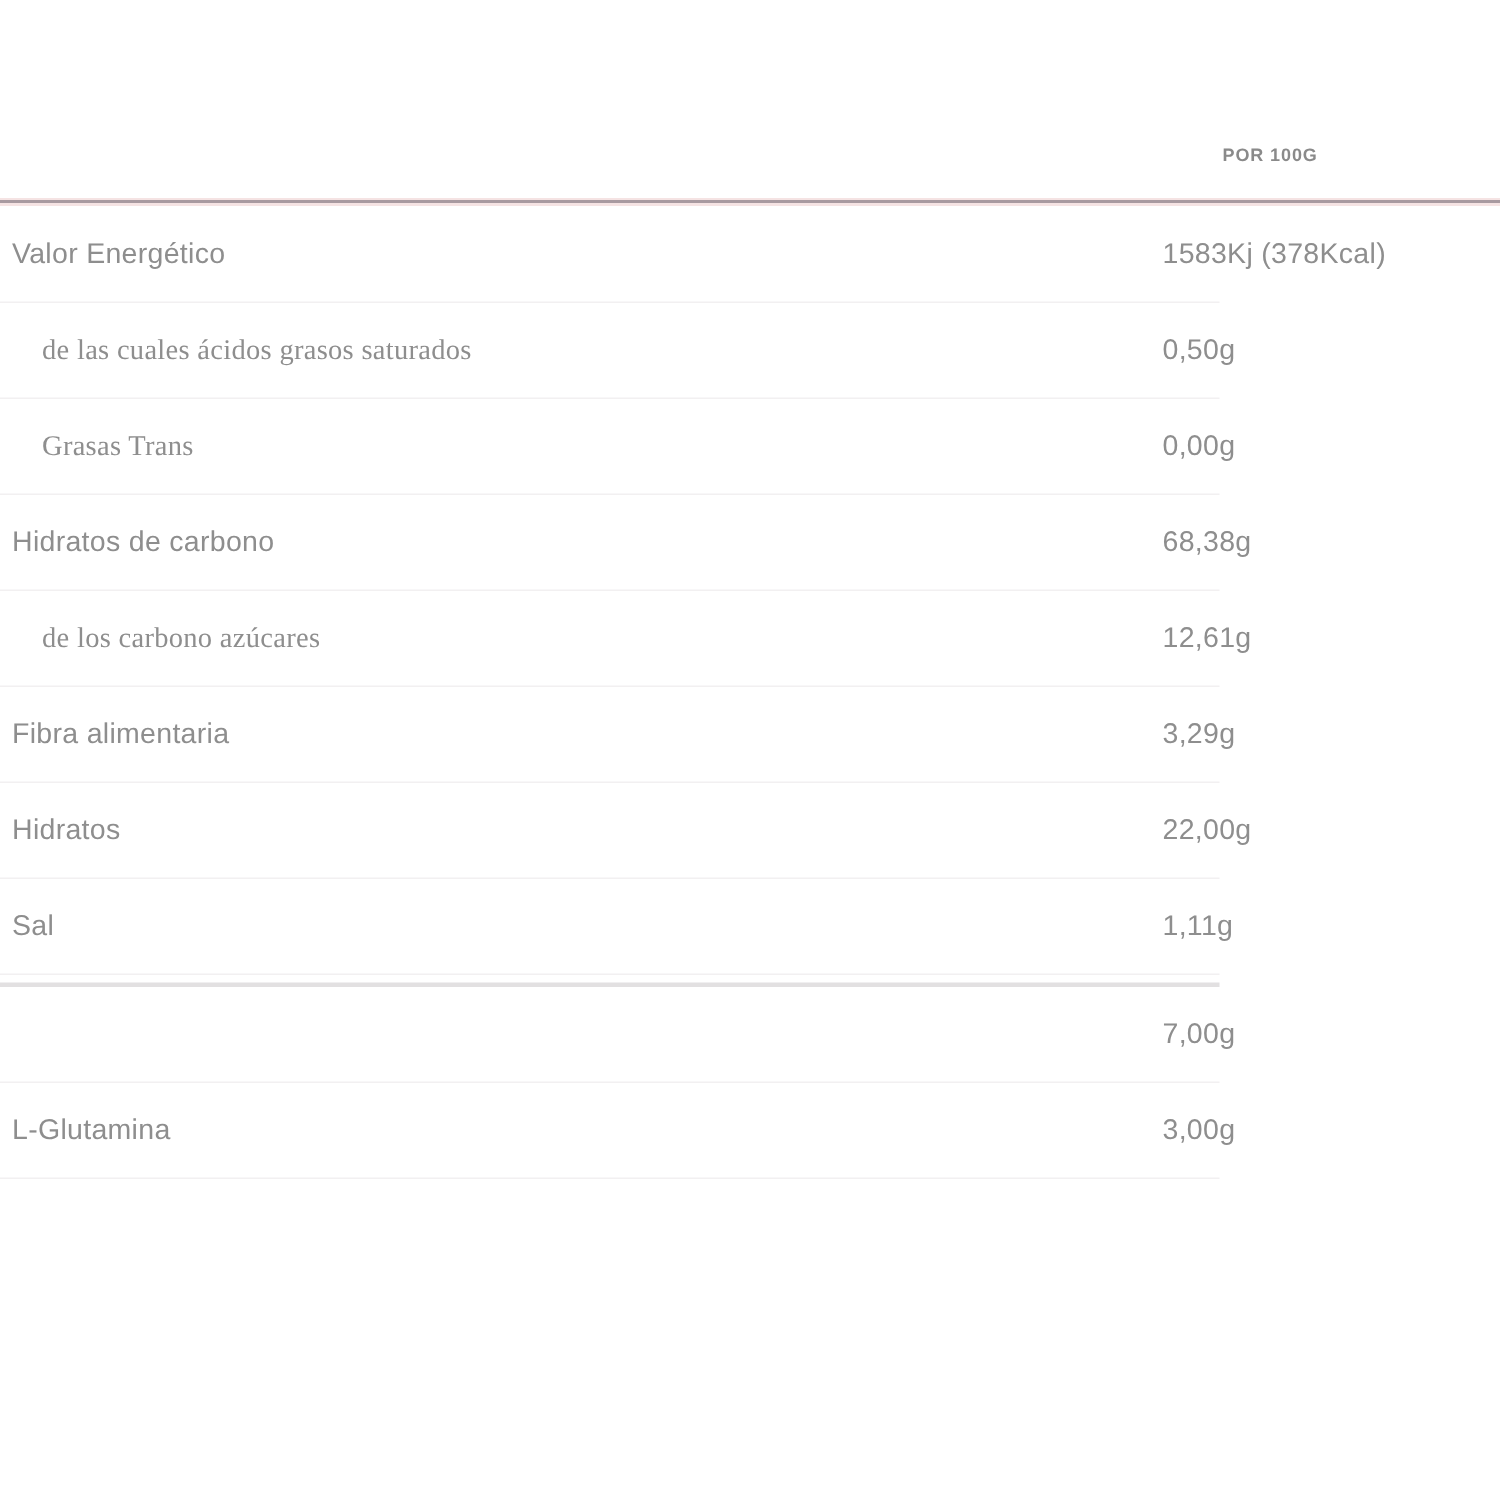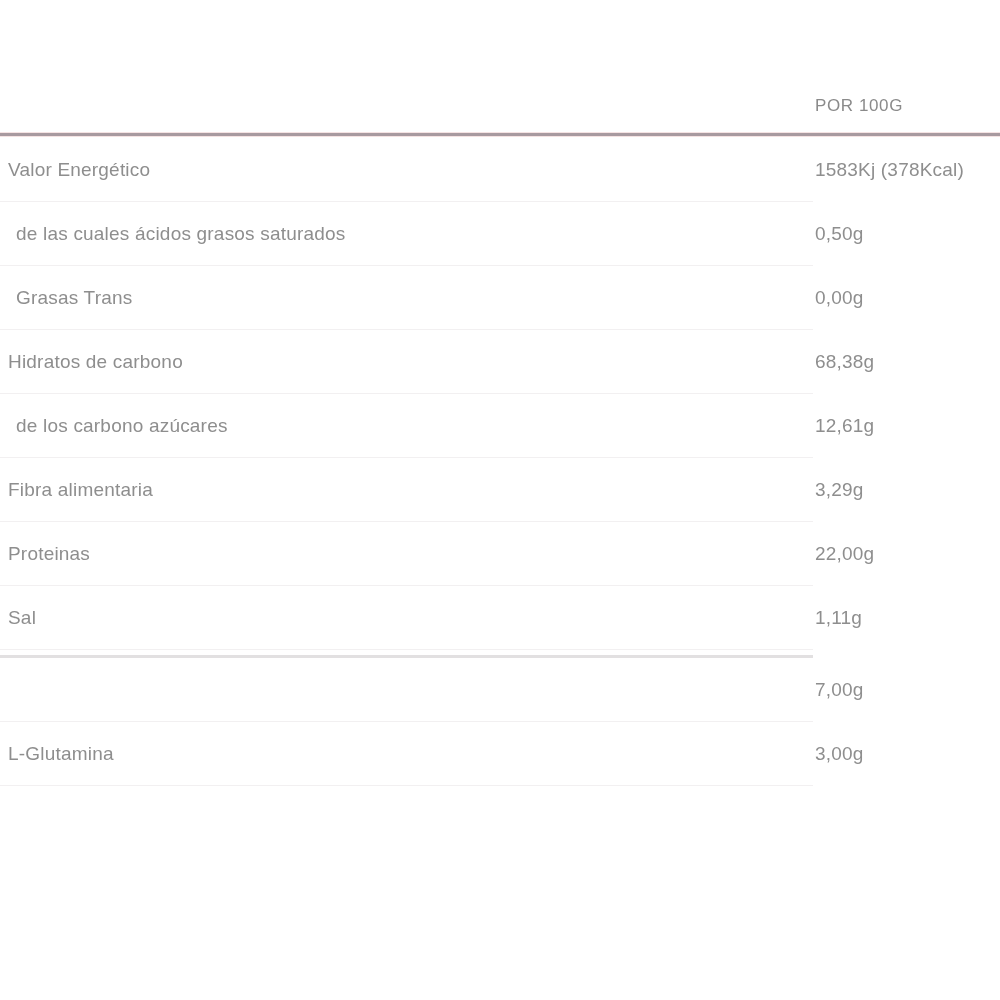--- a/index.html
+++ b/index.html
@@ -16,22 +16,22 @@
   .page {
     position: relative;
     width: 1000px;
     height: 1000px;
     background: var(--bg, #ffffff);
   }
   .col-header {
     position: absolute;
     left: 815px;
     top: 96px;
-    font-size: 17px;
-    font-weight: 400;
+    font-size: 12px;
+    font-weight: 700;
     letter-spacing: 0.6px;
     color: var(--header-text, #8a8a8a);
     white-space: nowrap;
   }
   .header-divider {
     position: absolute;
     left: 0;
     top: 132px;
     width: 1000px;
     height: 6px;
@@ -57,25 +57,26 @@
     align-items: center;
     font-size: 19px;
     letter-spacing: 0.2px;
     color: var(--text, #8e8e8e);
   }
   .row .label {
     padding-left: 8px;
     white-space: nowrap;
   }
   .row.indent .label {
-    padding-left: 16px;
+    padding-left: 28px;
+    font-family: Liberation Serif, serif;
   }
   .row .value {
     position: absolute;
-    left: 815px;
+    left: 775px;
     top: 50%;
     transform: translateY(-50%);
     white-space: nowrap;
   }
   .section-divider {
     height: 5px;
     border-bottom: 3px solid var(--section-divider, #e2e0e1);
   }
 </style>
 </head>
@@ -103,21 +104,21 @@
   </div>
       <div class="row indent">
     <span class="label">de los carbono azúcares</span>
     <span class="value">12,61g</span>
   </div>
       <div class="row">
     <span class="label">Fibra alimentaria</span>
     <span class="value">3,29g</span>
   </div>
       <div class="row">
-    <span class="label">Proteinas</span>
+    <span class="label">Hidratos</span>
     <span class="value">22,00g</span>
   </div>
       <div class="row">
     <span class="label">Sal</span>
     <span class="value">1,11g</span>
   </div>
       <div class="section-divider"></div>
       <div class="row">
     <span class="value">7,00g</span>
   </div>

